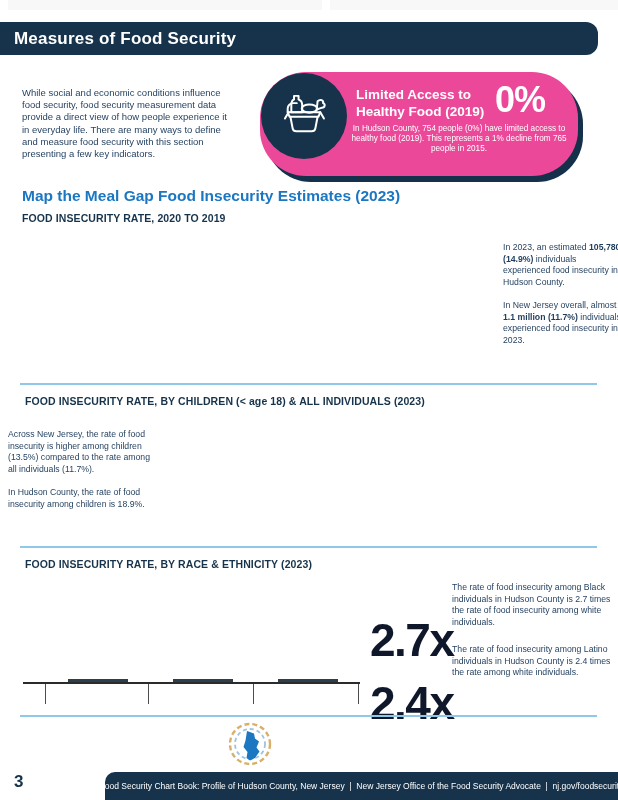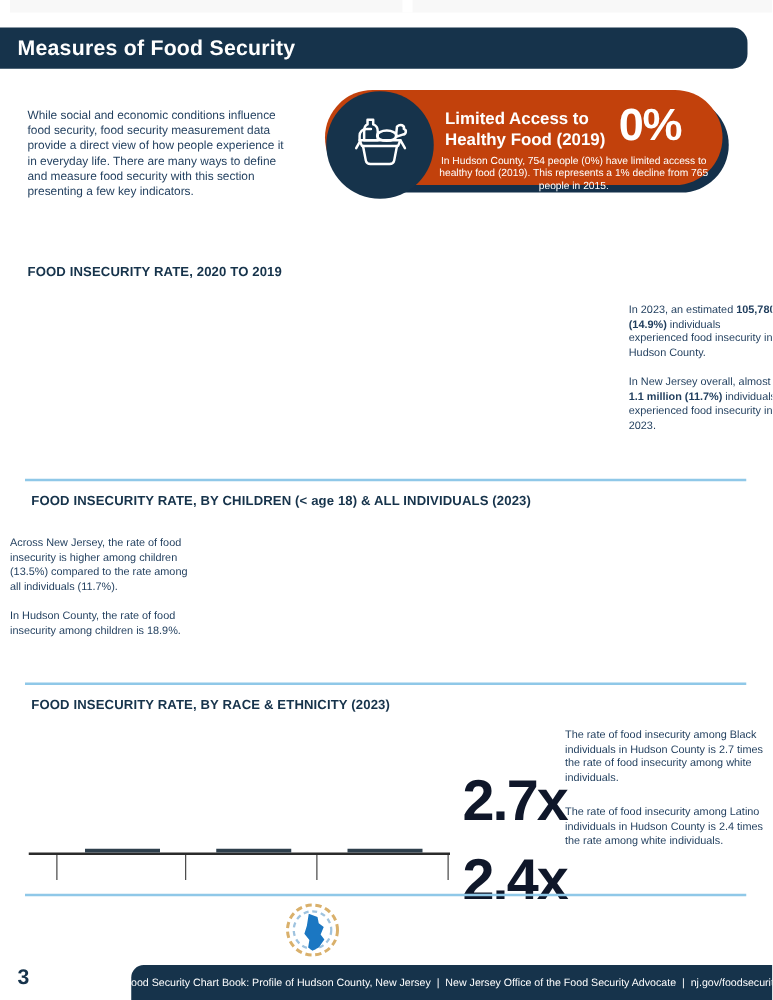--- a/index.html
+++ b/index.html
@@ -10,22 +10,22 @@
   .top-strip { position:absolute; left:8px; top:0; width:610px; height:10px; background:#f8f8f8; }
   .top-strip-gap { position:absolute; left:322px; top:0; width:8px; height:10px; background:#ffffff; }
 
   .title-bar { position:absolute; left:0; top:22px; width:598px; height:33px;
                background:#16334b; border-radius:0 12px 12px 0; display:flex; align-items:center; }
   .title-bar h1 { color:#ffffff; font-size:17px; font-weight:700; padding-left:14px; letter-spacing:.2px; }
 
   .intro { position:absolute; left:22px; top:87px; width:208px; font-size:9.5px; line-height:12.2px; color:#1e3c5c; }
 
   
-  .badge { position:absolute; left:260px; top:72px; width:318px; height:76px;
-           background:#c2410c; border-radius:46px; box-shadow:5px 6px 0 0 #14304a; }
+  .badge { position:absolute; left:260px; top:72px; width:318px; height:104px;
+           background:#ec4899; border-radius:46px; box-shadow:5px 6px 0 0 #14304a; }
   .badge-circle { position:absolute; left:1px; top:1px; width:86px; height:86px;
                   background:#16334b; border-radius:50%; display:flex; align-items:center; justify-content:center; }
   .badge-title { position:absolute; left:96px; top:14px; width:160px; color:#ffffff; font-weight:700;
                  font-size:13.5px; line-height:17px; }
   .badge-value { position:absolute; right:18px; top:7px; width:80px; text-align:center; color:#ffffff;
                  font-weight:700; font-size:36px; letter-spacing:-1px; }
   .badge-desc { position:absolute; left:86px; top:52px; width:226px; text-align:center; color:#ffffff;
                 font-size:8.2px; line-height:10.2px; }
 
   .blue-heading { position:absolute; left:22px; top:187px; font-size:15.5px; font-weight:700; color:#1b77c2; }
@@ -94,20 +94,21 @@
       </span>
     </div>
     <div class="badge-title">
       <div>Limited Access to</div>
       <div>Healthy Food (2019)</div>
     </div>
     <div class="badge-value">0%</div>
     <div class="badge-desc">In Hudson County, 754 people (0%) have limited access to healthy food (2019). This represents a 1% decline from 765 people in 2015.</div>
   </div>
 
+  <h2 class="blue-heading">Map the Meal Gap Food Insecurity Estimates (2023)</h2>
 
   <h3 class="subhead s1">FOOD INSECURITY RATE, 2020 TO 2019</h3>
   <div class="note note-right">
     <p><span>In 2023, an estimated </span><span class="b">105,780 (14.9%)</span><span> individuals experienced food insecurity in Hudson County.</span></p>
     <p><span>In New Jersey overall, almost </span><span class="b">1.1 million (11.7%)</span><span> individuals experienced food insecurity in 2023.</span></p>
   </div>
 
   <div class="divider d1"></div>
 
   <h3 class="subhead s2">FOOD INSECURITY RATE, BY CHILDREN (&lt; age 18) &amp; ALL INDIVIDUALS (2023)</h3>

